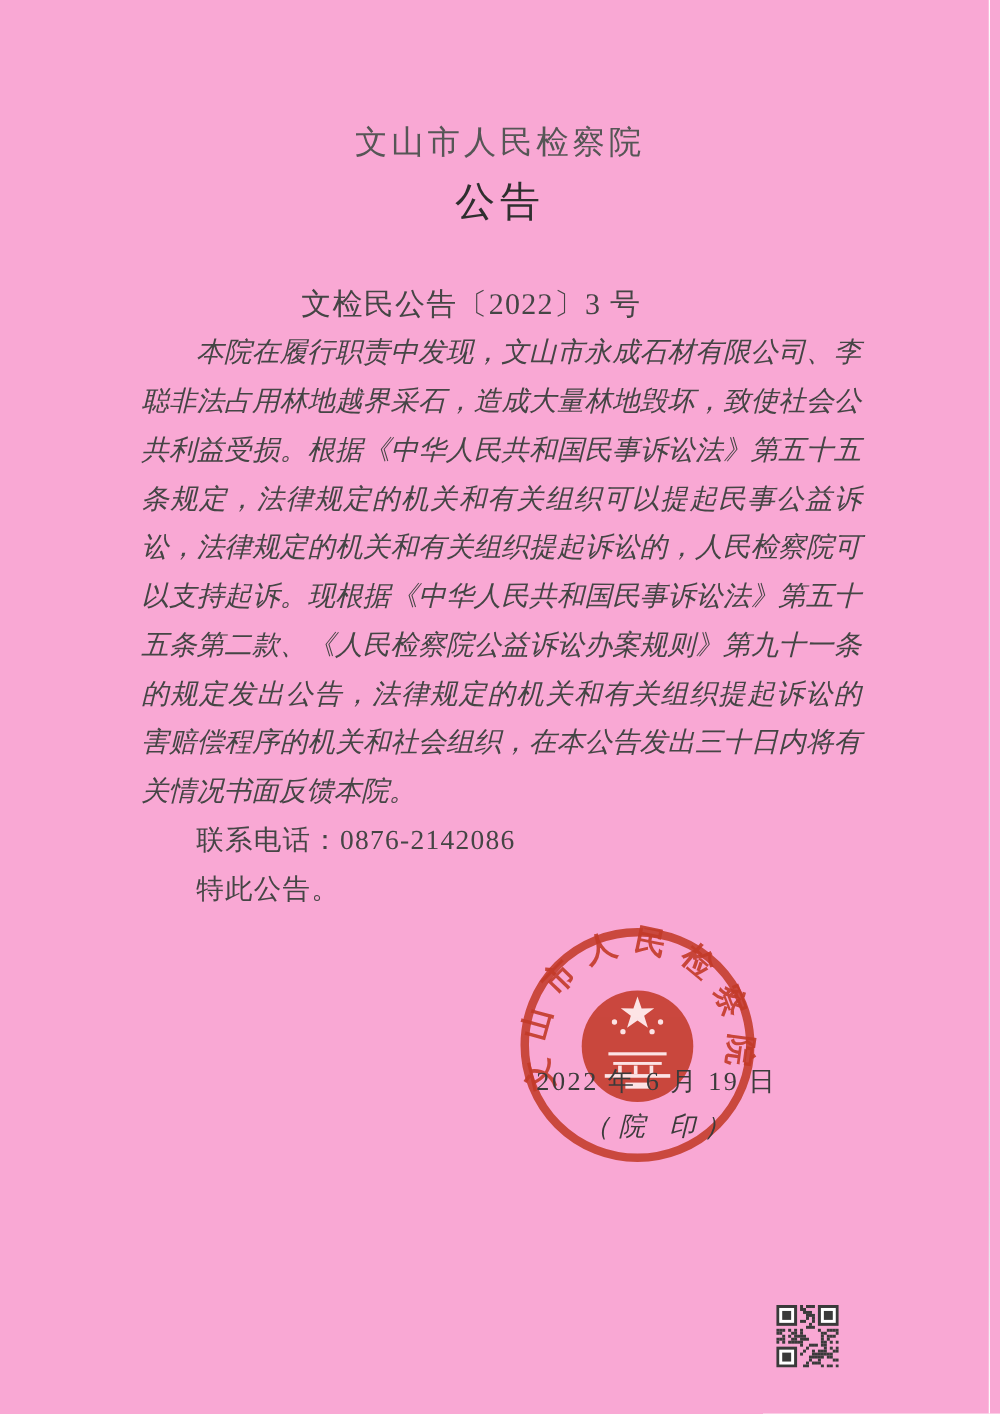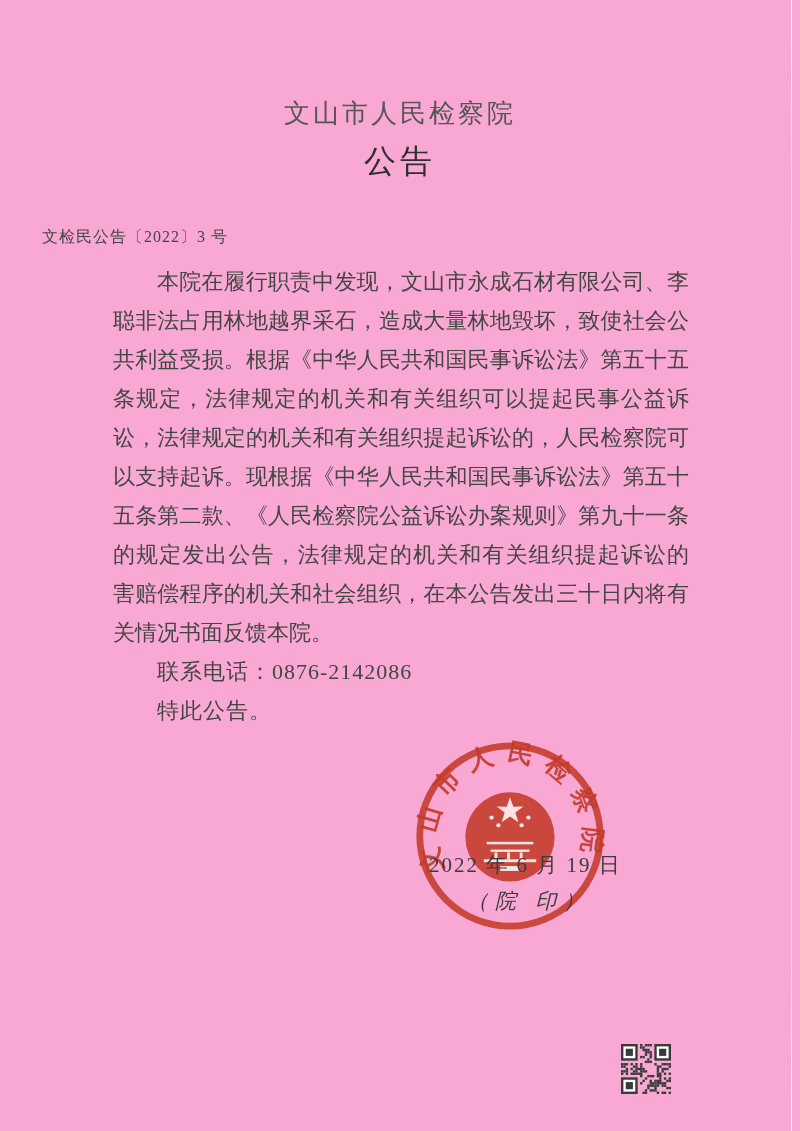--- a/index.html
+++ b/index.html
@@ -16,29 +16,29 @@
     color:#565656; font-weight:400;
   }
   .doc-title {
     position:absolute; top:140px; left:0; width:100%;
     text-align:center; font-size:32px; letter-spacing:4px;
     color:#2f2f2f; font-weight:400;
     font-family:"Liberation Sans","DejaVu Sans",sans-serif;
   }
   .doc-number {
     position:absolute; top:227px; left:0; width:712px;
-    text-align:left; font-size:16px; color:#454545; letter-spacing:1px;padding-left:42px;
+    text-align:center; font-size:24px; color:#454545; letter-spacing:1px;padding-left:42px;
   }
   .body-block {
     position:absolute; top:262px; left:113px; width:576px;
     font-size:22px; color:#454545;
   }
   .body-line {
     height:39px; line-height:39px; white-space:nowrap;
-    text-align:justify; text-align-last:justify;
+    text-align:justify; text-align-last:justify;font-style:italic;
   }
   .body-line.first { text-indent:2em; }
   .body-line.last { text-align-last:left; }
   .info-line {
     height:39px; line-height:39px; text-indent:2em;
     white-space:nowrap; letter-spacing:1px;
   }
   .seal {
     position:absolute; left:413px; top:739px; width:194px; height:194px;
   }

